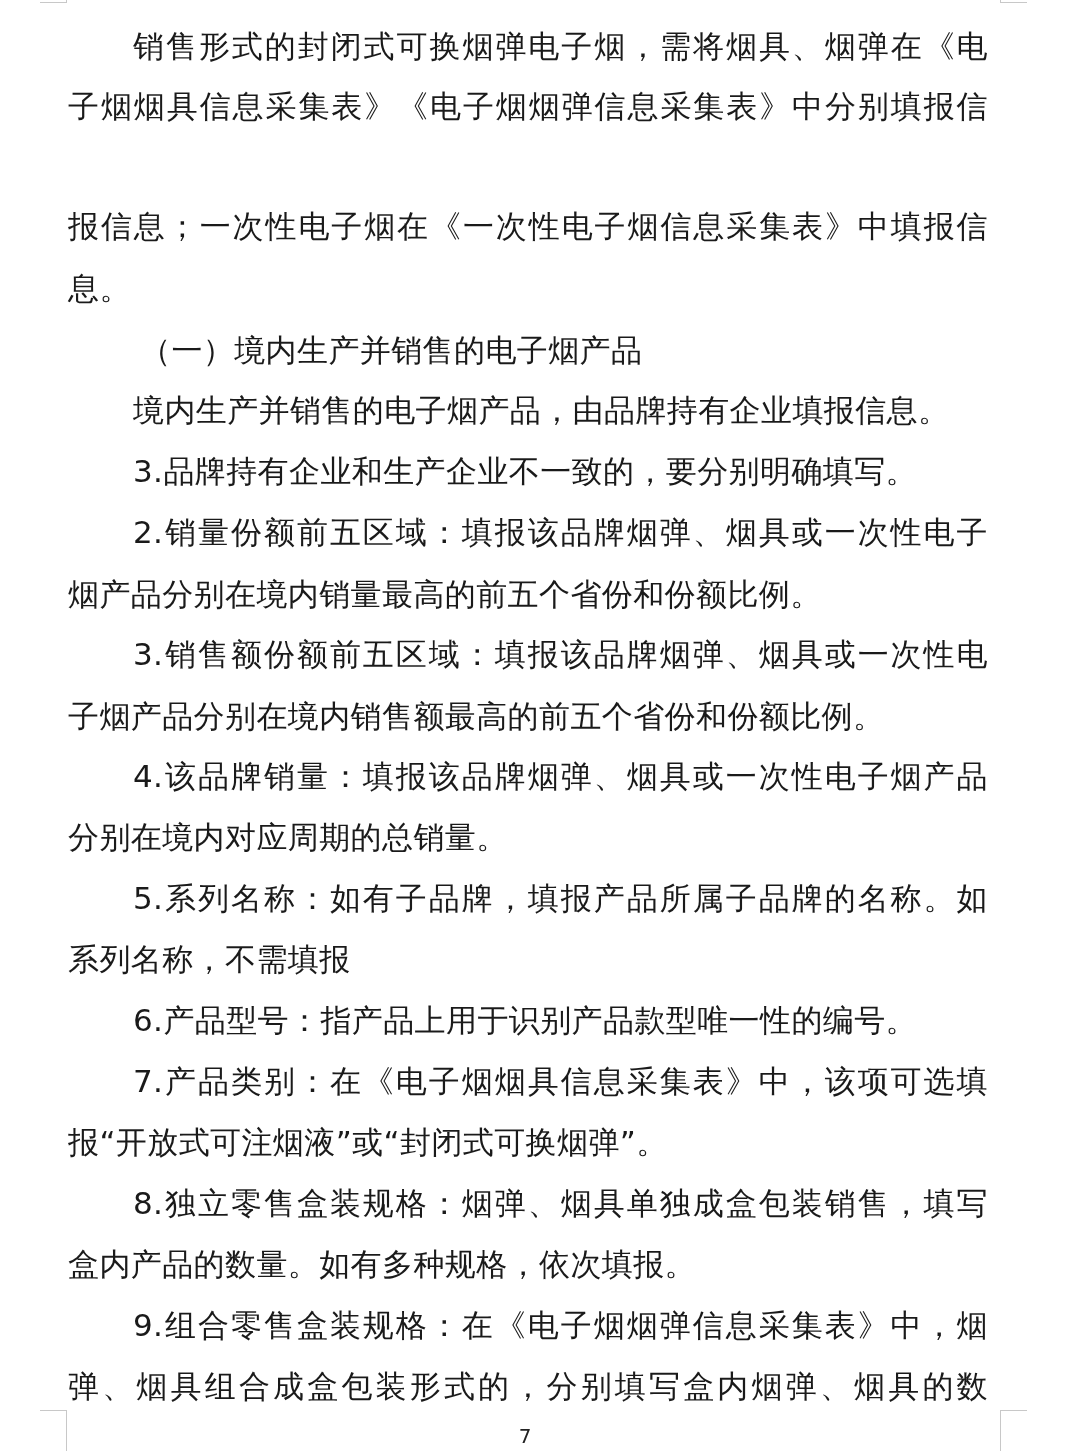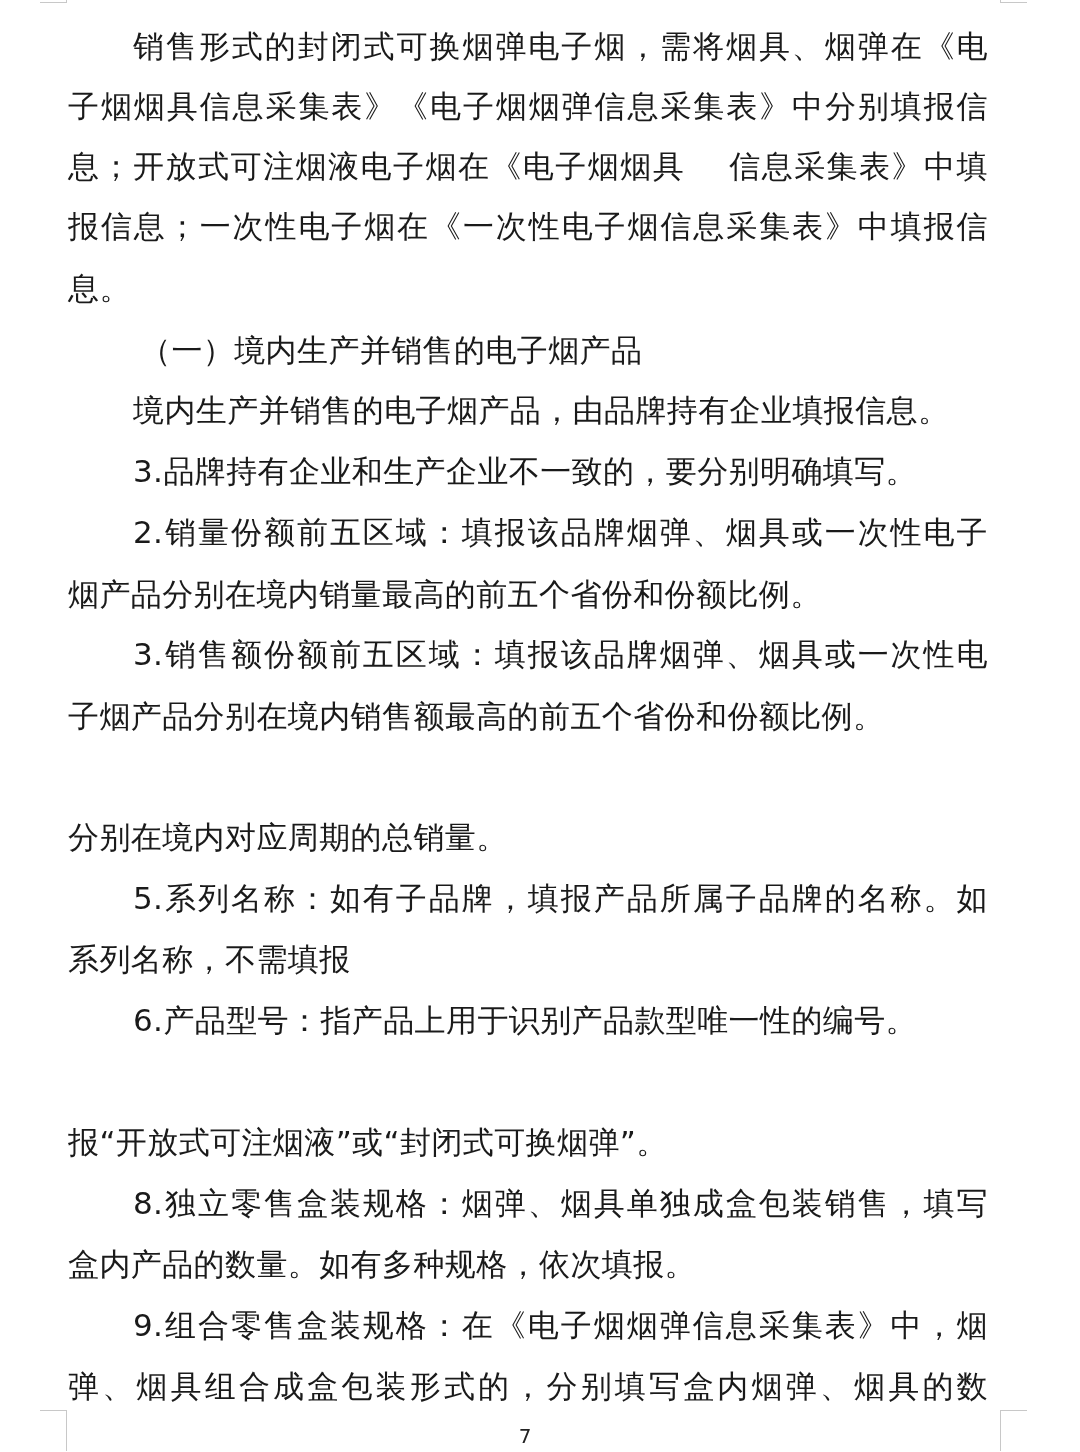--- a/index.html
+++ b/index.html
@@ -36,36 +36,37 @@
 </style>
 </head>
 <body>
 
 <div class="page">
   <div class="mark mark-tl"></div>
   <div class="mark mark-tr"></div>
 
   <div class="line indent justify" style="top:26px">销售形式的封闭式可换烟弹电子烟，需将烟具、烟弹在《电</div>
   <div class="line justify" style="top:86px">子烟烟具信息采集表》《电子烟烟弹信息采集表》中分别填报信</div>
-  <div class="line justify" style="top:146px">息；开放式可注烟液电子烟在《电子烟烟具　 信息采集表》中填</div>
   <div class="line justify" style="top:206px">报信息；一次性电子烟在《一次性电子烟信息采集表》中填报信</div>
   <div class="line" style="top:268px">息。</div>
 
   <div class="line heading" style="top:330px">（一）境内生产并销售的电子烟产品</div>
 
   <div class="line indent" style="top:390px">境内生产并销售的电子烟产品，由品牌持有企业填报信息。</div>
   <div class="line indent" style="top:451px">3.品牌持有企业和生产企业不一致的，要分别明确填写。</div>
   <div class="line indent justify" style="top:512px">2.销量份额前五区域：填报该品牌烟弹、烟具或一次性电子</div>
   <div class="line" style="top:574px">烟产品分别在境内销量最高的前五个省份和份额比例。</div>
   <div class="line indent justify" style="top:634px">3.销售额份额前五区域：填报该品牌烟弹、烟具或一次性电</div>
   <div class="line" style="top:696px">子烟产品分别在境内销售额最高的前五个省份和份额比例。</div>
+  <div class="line indent justify" style="top:756px">4.该品牌销量：填报该品牌烟弹、烟具或一次性电子烟产品</div>
   <div class="line" style="top:817px">分别在境内对应周期的总销量。</div>
   <div class="line indent justify" style="top:878px">5.系列名称：如有子品牌，填报产品所属子品牌的名称。如</div>
   <div class="line" style="top:939px">系列名称，不需填报</div>
   <div class="line indent" style="top:1000px">6.产品型号：指产品上用于识别产品款型唯一性的编号。</div>
+  <div class="line indent justify" style="top:1061px">7.产品类别：在《电子烟烟具信息采集表》中，该项可选填</div>
   <div class="line" style="top:1122px">报“开放式可注烟液”或“封闭式可换烟弹”。</div>
   <div class="line indent justify" style="top:1183px">8.独立零售盒装规格：烟弹、烟具单独成盒包装销售，填写</div>
   <div class="line" style="top:1244px">盒内产品的数量。如有多种规格，依次填报。</div>
   <div class="line indent justify" style="top:1305px">9.组合零售盒装规格：在《电子烟烟弹信息采集表》中，烟</div>
   <div class="line justify" style="top:1366px">弹、烟具组合成盒包装形式的，分别填写盒内烟弹、烟具的数</div>
 
   <div class="mark mark-bl"></div>
   <div class="mark mark-br"></div>
   <div class="page-number">7</div>
 </div>

